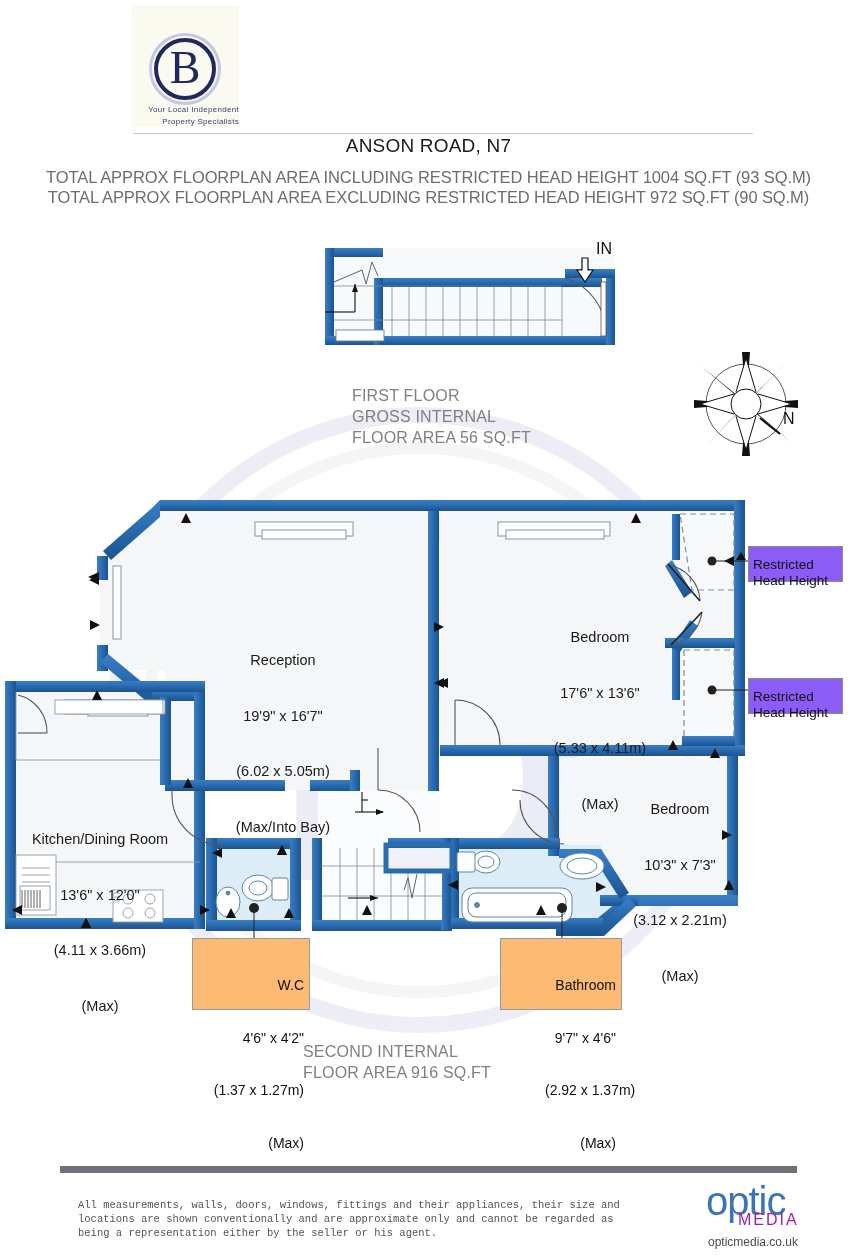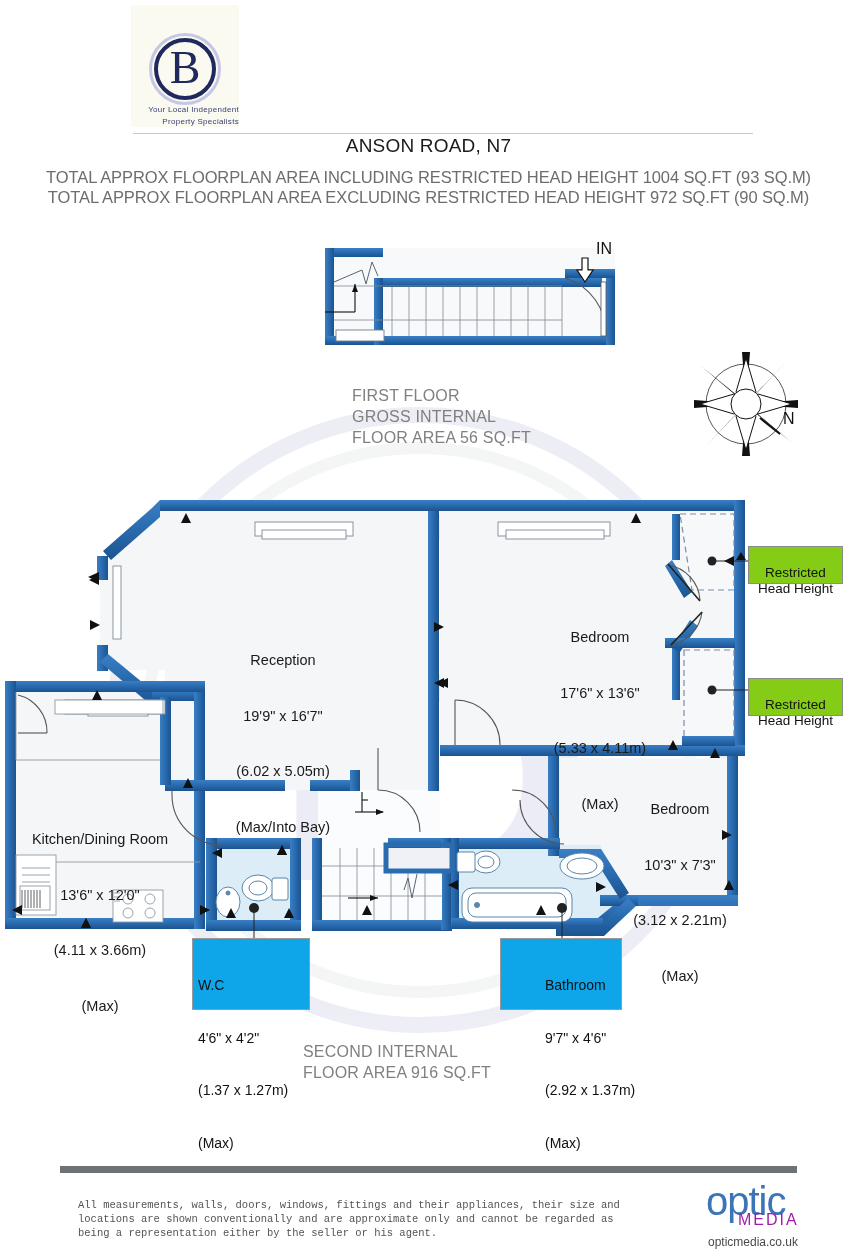--- a/index.html
+++ b/index.html
@@ -180,37 +180,37 @@
     position: absolute;
     font-size: 16px;
     line-height: 21px;
     color: #808080;
     white-space: pre;
     letter-spacing: 0.2px;
   }
   .rhh-box {
     position: absolute;
     border: 1px solid #8b8b8b;
-    background: #84cc16;
+    background: #8b5cf6;
     font-size: 13.5px;
     line-height: 16px;
     color: #111;
-    text-align: center;
-    padding: 18px 4px;
+    text-align: left;
+    padding: 10px 4px;
     box-sizing: border-box;
     white-space: pre;
   }
   .room-box {
     position: absolute;
     border: 1px solid #9a9a9a;
-    background: #0ea5e9;
+    background: #fdba74;
     font-size: 14px;
     line-height: 17.5px;
     color: #111;
-    text-align: left;
+    text-align: right;
     padding: 3px 5px;
     box-sizing: border-box;
     white-space: pre;
   }
   #in-label {
     position: absolute;
     left: 572px;
     top: 240px;
     font-size: 16px;
     color: #111;

